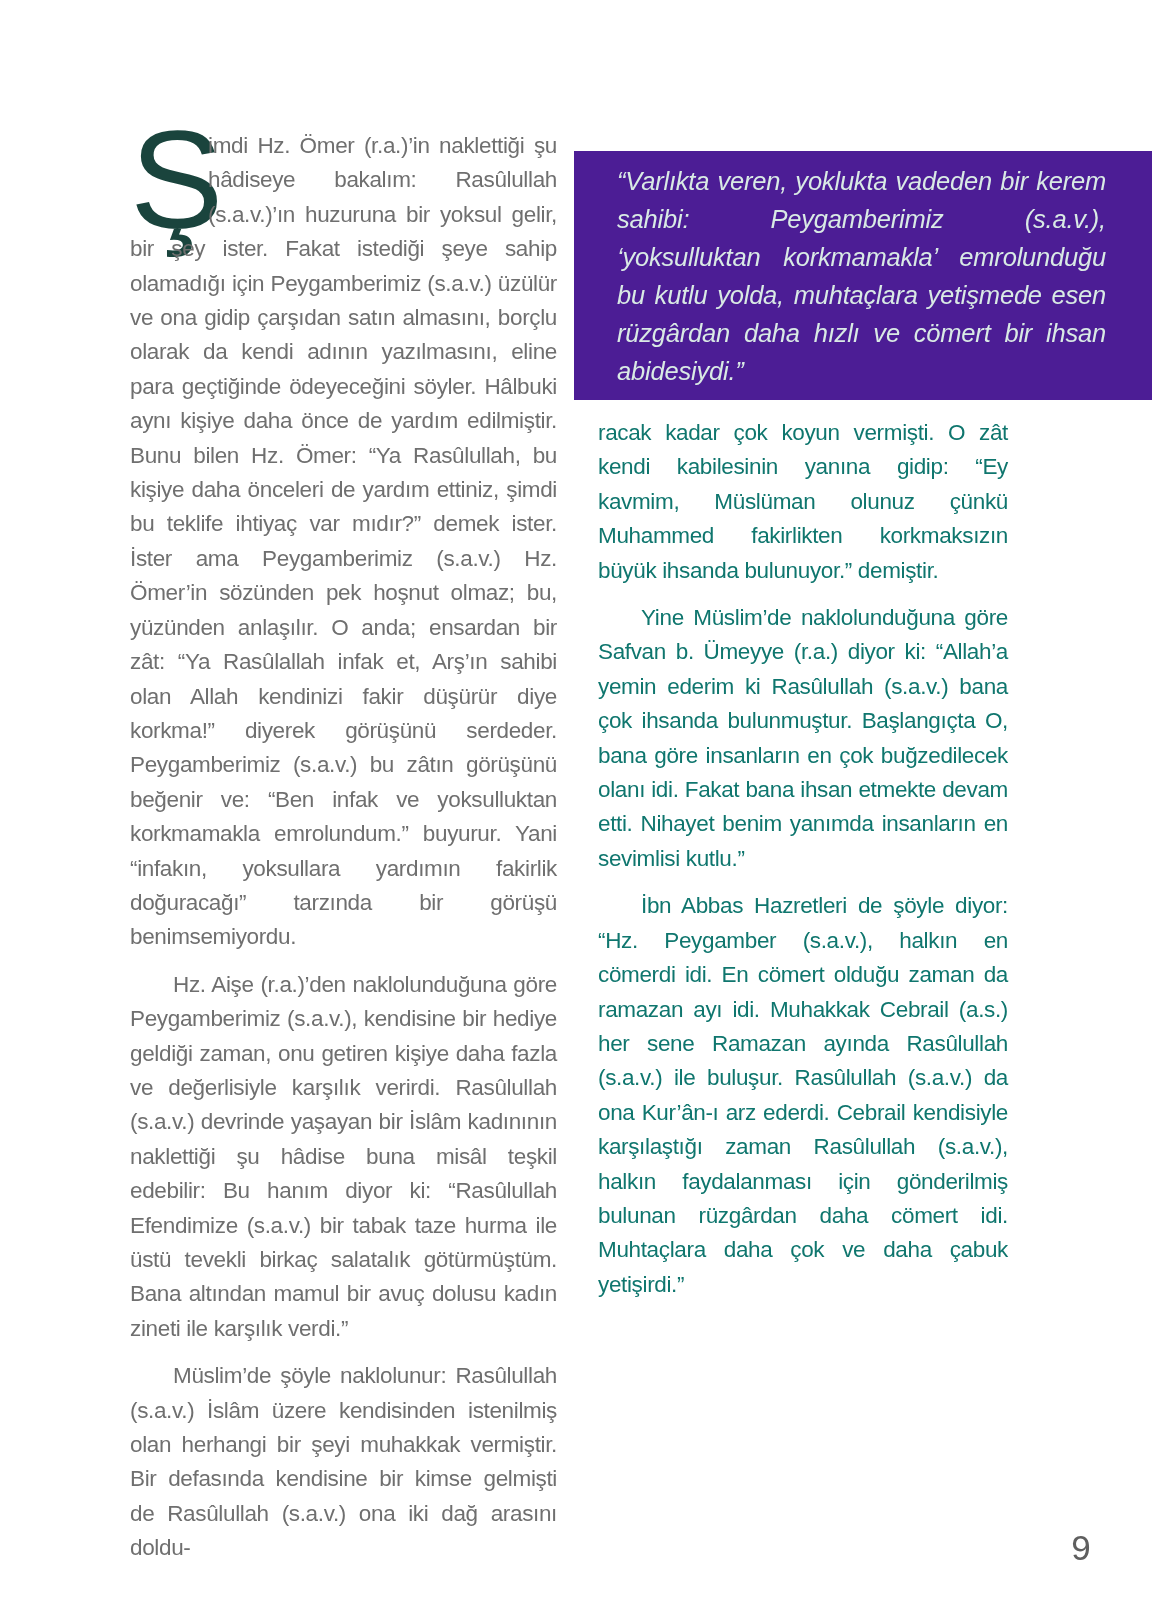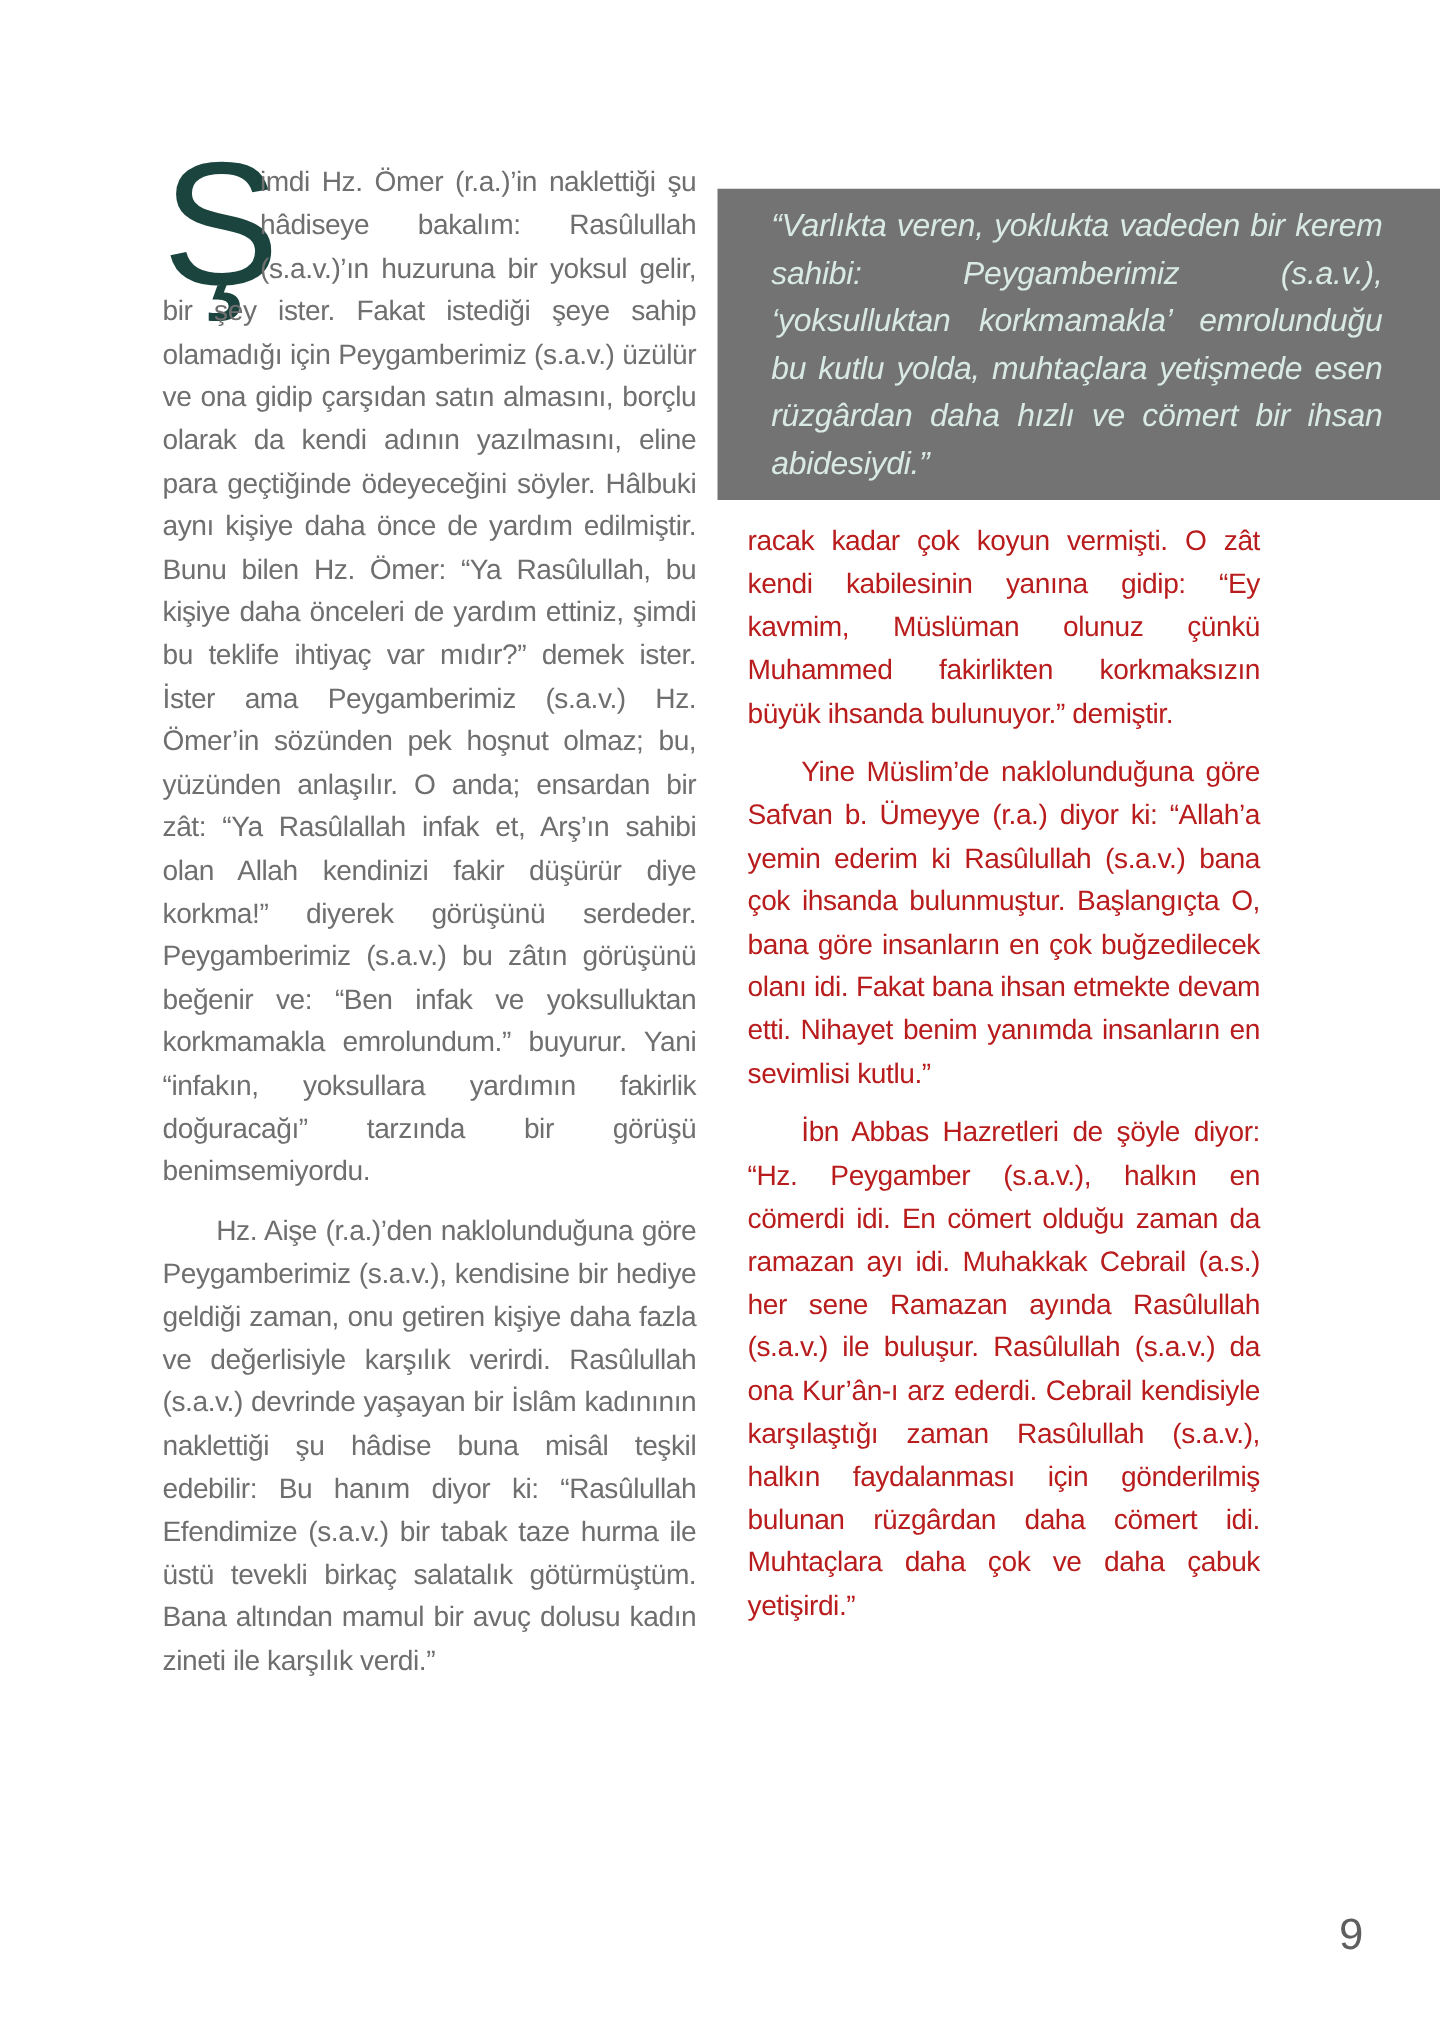--- a/index.html
+++ b/index.html
@@ -35,32 +35,33 @@
   #page-number {
     position:absolute; left:1058px; top:1528px; width:46px; text-align:center;
     font-size:35px; font-weight:300; color:#5f5f5f;
   }
 </style>
 </head>
 <body>
 
 <div id="page" style="background: rgb(255, 255, 255);">
 
-  <section id="pull-quote" style="background: #737373;">
+  <section id="pull-quote" style="background: #4c1d95;">
     <p class="q" style="color: rgb(217, 234, 229);">“Varlıkta veren, yoklukta vadeden bir kerem sahibi: Peygamberimiz (s.a.v.), ‘yoksulluktan korkmamakla’ emrolunduğu bu kutlu yolda, muhtaçlara yetişmede esen rüzgârdan daha hızlı ve cömert bir ihsan abidesiydi.”</p>
   </section>
 
   <div id="left-col" class="col" style="color: rgb(111, 111, 111);">
     <p class="para">
       <span class="dropcap" style="color: rgb(26, 68, 61);">Ş</span><span>imdi Hz. Ömer (r.a.)’in naklettiği şu hâdiseye bakalım: Rasûlullah (s.a.v.)’ın huzuruna bir yoksul gelir, bir şey ister. Fakat istediği şeye sahip olamadığı için Peygamberimiz (s.a.v.) üzülür ve ona gidip çarşıdan satın almasını, borçlu olarak da kendi adının yazılmasını, eline para geçtiğinde ödeyeceğini söyler. Hâlbuki aynı kişiye daha önce de yardım edilmiştir. Bunu bilen Hz. Ömer: “Ya Rasûlullah, bu kişiye daha önceleri de yardım ettiniz, şimdi bu teklife ihtiyaç var mıdır?” demek ister. İster ama Peygamberimiz (s.a.v.) Hz. Ömer’in sözünden pek hoşnut olmaz; bu, yüzünden anlaşılır. O anda; ensardan bir zât: “Ya Rasûlallah infak et, Arş’ın sahibi olan Allah kendinizi fakir düşürür diye korkma!” diyerek görüşünü serdeder. Peygamberimiz (s.a.v.) bu zâtın görüşünü beğenir ve: “Ben infak ve yoksulluktan korkmamakla emrolundum.” buyurur. Yani “infakın, yoksullara yardımın fakirlik doğuracağı” tarzında bir görüşü benimsemiyordu.</span>
     </p>
     <p class="para indent">Hz. Aişe (r.a.)’den naklolunduğuna göre Peygamberimiz (s.a.v.), kendisine bir hediye geldiği zaman, onu getiren kişiye daha fazla ve değerlisiyle karşılık verirdi. Rasûlullah (s.a.v.) devrinde yaşayan bir İslâm kadınının naklettiği şu hâdise buna misâl teşkil edebilir: Bu hanım diyor ki: “Rasûlullah Efendimize (s.a.v.) bir tabak taze hurma ile üstü tevekli birkaç salatalık götürmüştüm. Bana altından mamul bir avuç dolusu kadın zineti ile karşılık verdi.”</p>
+    <p class="para indent">Müslim’de şöyle naklolunur: Rasûlullah (s.a.v.) İslâm üzere kendisinden istenilmiş olan herhangi bir şeyi muhakkak vermiştir. Bir defasında kendisine bir kimse gelmişti de Rasûlullah (s.a.v.) ona iki dağ arasını doldu-</p>
   </div>
 
-  <div id="right-col" class="col" style="color: #b91c1c;">
+  <div id="right-col" class="col" style="color: #0f766e;">
     <p class="para">racak kadar çok koyun vermişti. O zât kendi kabilesinin yanına gidip: “Ey kavmim, Müslüman olunuz çünkü Muhammed fakirlikten korkmaksızın büyük ihsanda bulunuyor.” demiştir.</p>
     <p class="para indent">Yine Müslim’de naklolunduğuna göre Safvan b. Ümeyye (r.a.) diyor ki: “Allah’a yemin ederim ki Rasûlullah (s.a.v.) bana çok ihsanda bulunmuştur. Başlangıçta O, bana göre insanların en çok buğzedilecek olanı idi. Fakat bana ihsan etmekte devam etti. Nihayet benim yanımda insanların en sevimlisi kutlu.”</p>
     <p class="para indent">İbn Abbas Hazretleri de şöyle diyor: “Hz. Peygamber (s.a.v.), halkın en cömerdi idi. En cömert olduğu zaman da ramazan ayı idi. Muhakkak Cebrail (a.s.) her sene Ramazan ayında Rasûlullah (s.a.v.) ile buluşur. Rasûlullah (s.a.v.) da ona Kur’ân-ı arz ederdi. Cebrail kendisiyle karşılaştığı zaman Rasûlullah (s.a.v.), halkın faydalanması için gönderilmiş bulunan rüzgârdan daha cömert idi. Muhtaçlara daha çok ve daha çabuk yetişirdi.”</p>
   </div>
 
   <div id="page-number" style="color: rgb(95, 95, 95);">9</div>
 
 </div>
 
 </body></html>

